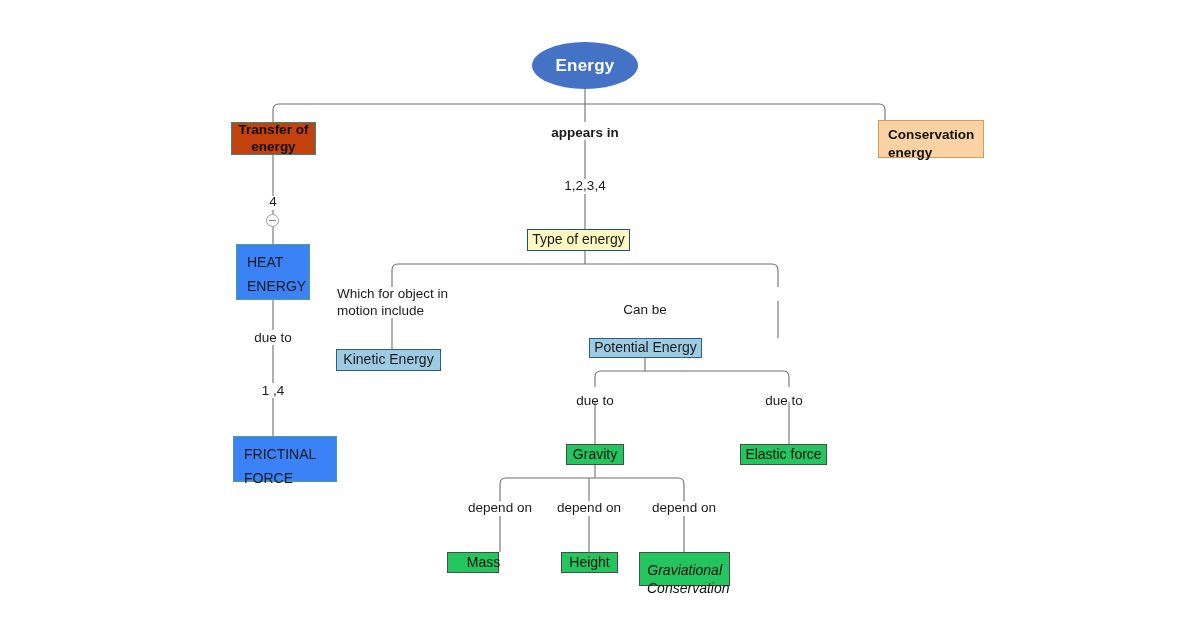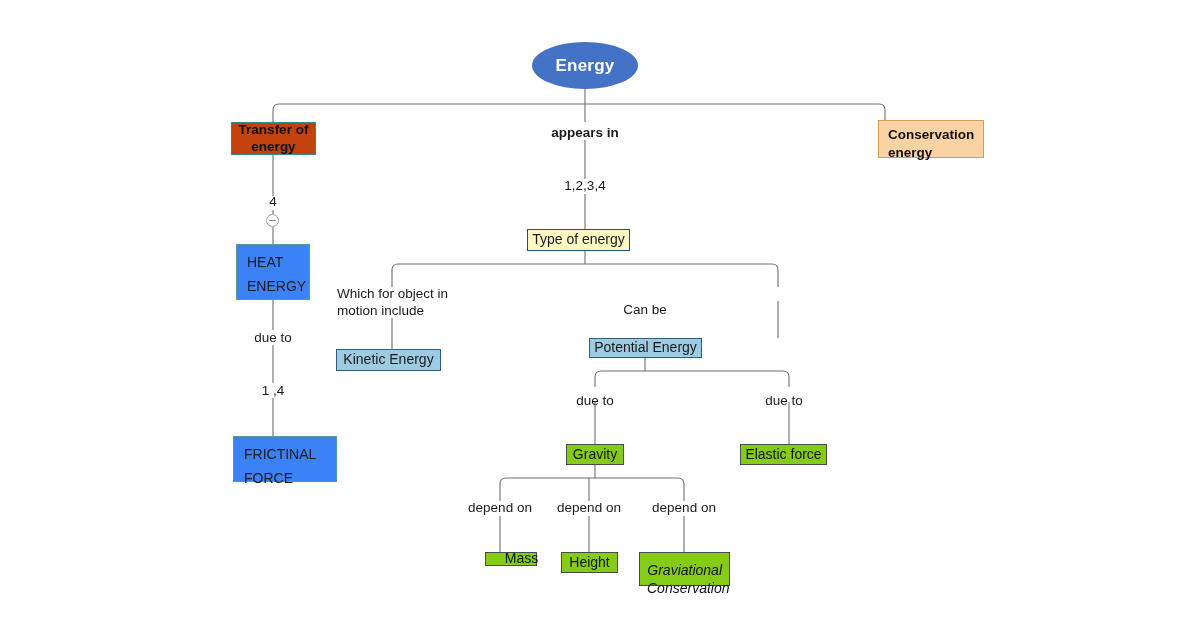--- a/index.html
+++ b/index.html
@@ -88,21 +88,21 @@
   }
   
   .n-blue-light {
     background: #9DCBE4;
     border: 1px solid #2E5E80;
     color: #1a1a1a;
     font-size: 14px;
   }
   
   .n-plain {
-    background: #84cc16;
+    background: #22c55e;
     border: 1px solid #4a4a4a;
     color: #111111;
     font-size: 14px;
   }
   .n-plain.two-line {
     display: block;
     padding: 8px 7px;
     text-align: right;
     line-height: 1.3;
     font-style: italic;
@@ -275,21 +275,21 @@
   </div>
 
   <div class="elabel ctr" style="left:589px; top:500px;">
     <span>depend on</span>
   </div>
 
   <div class="elabel ctr" style="left:684px; top:500px;">
     <span>depend on</span>
   </div>
 
-  <div class="node n-plain" style="left:485px; top:552px; width:52px; height:14px;padding-left:21px;">
+  <div class="node n-plain" style="left:447px; top:552px; width:52px; height:21px;padding-left:21px;">
     <span>Mass</span>
   </div>
 
   <div class="node n-plain" style="left:561px; top:552px; width:57px; height:21px;">
     <span>Height</span>
   </div>
 
   <div class="node n-plain two-line" style="left:639px; top:552px; width:91px; height:34px;">
     <span class="ln">Graviational</span>
     <span class="ln">Conservation</span>

